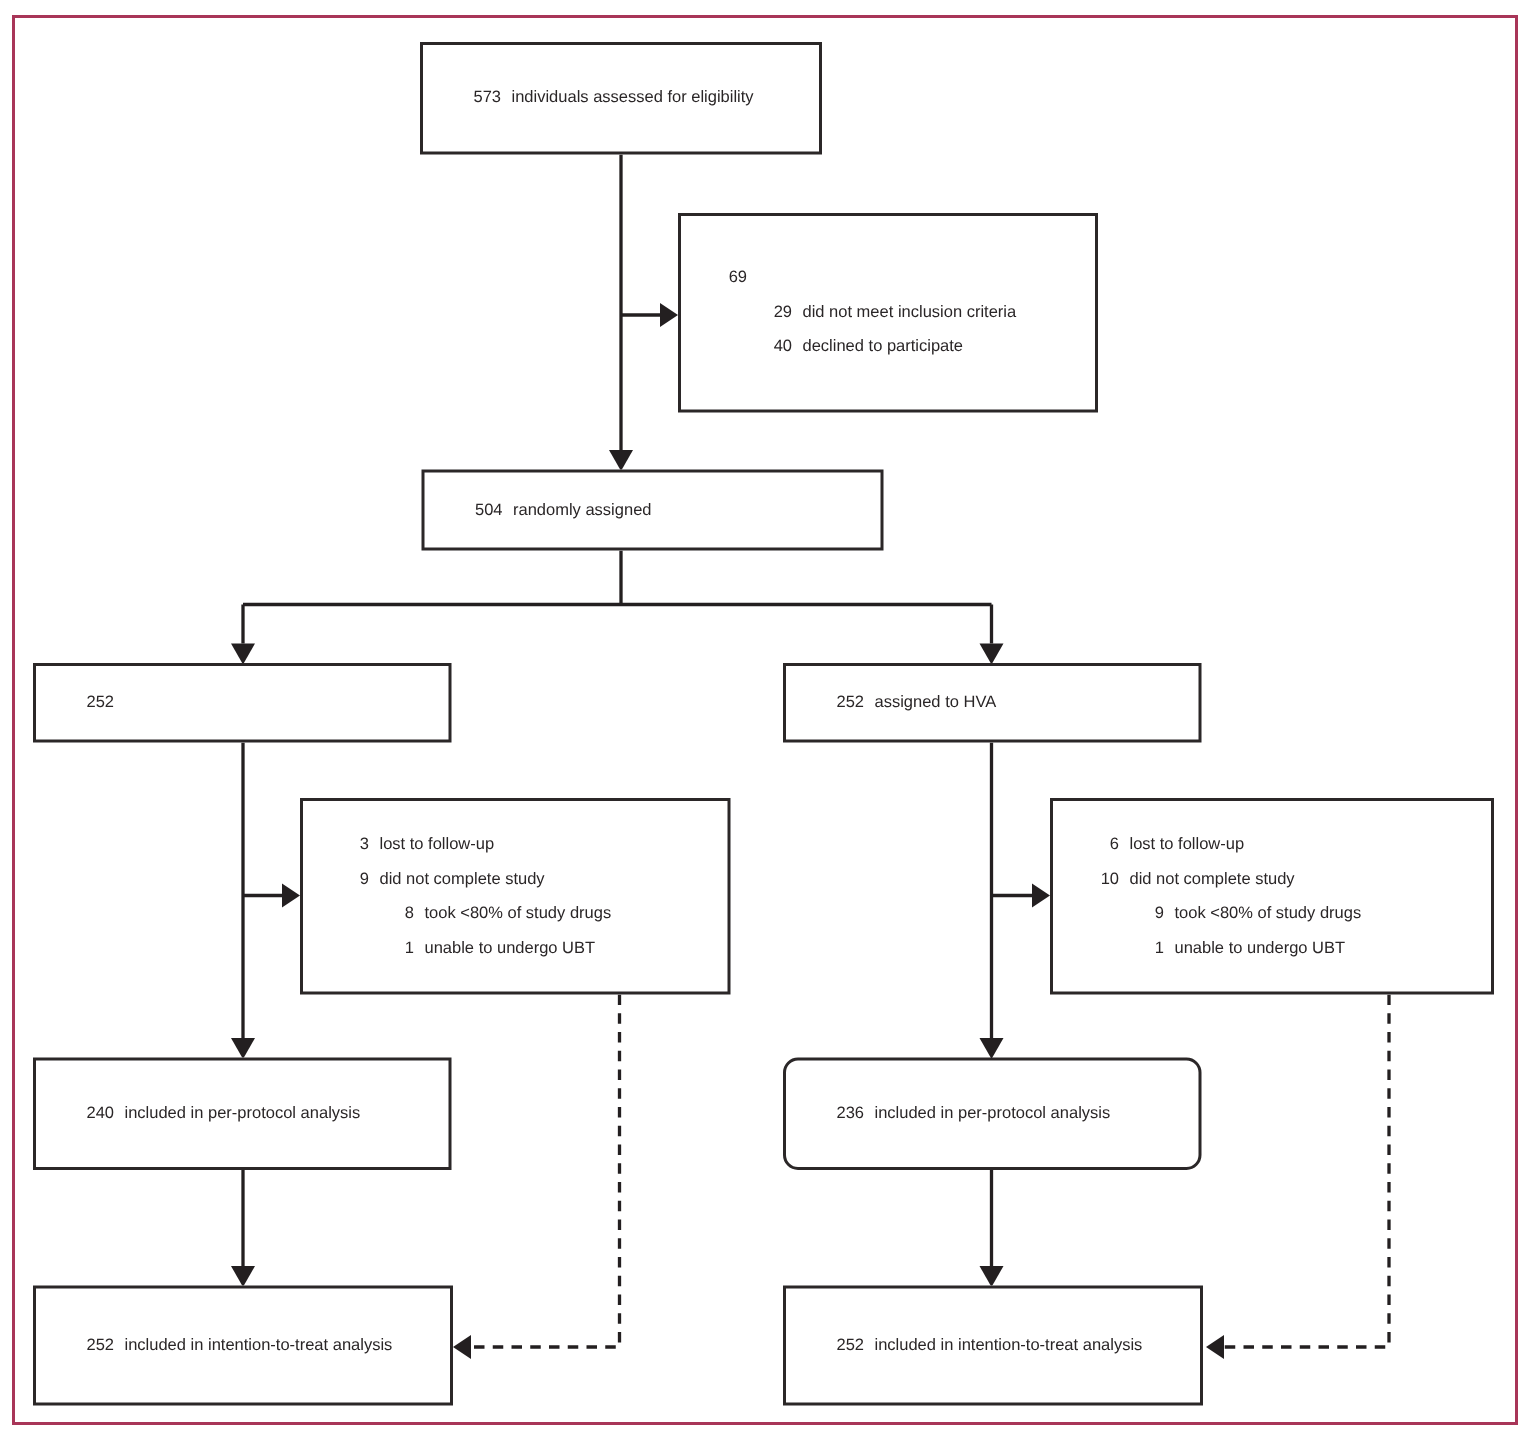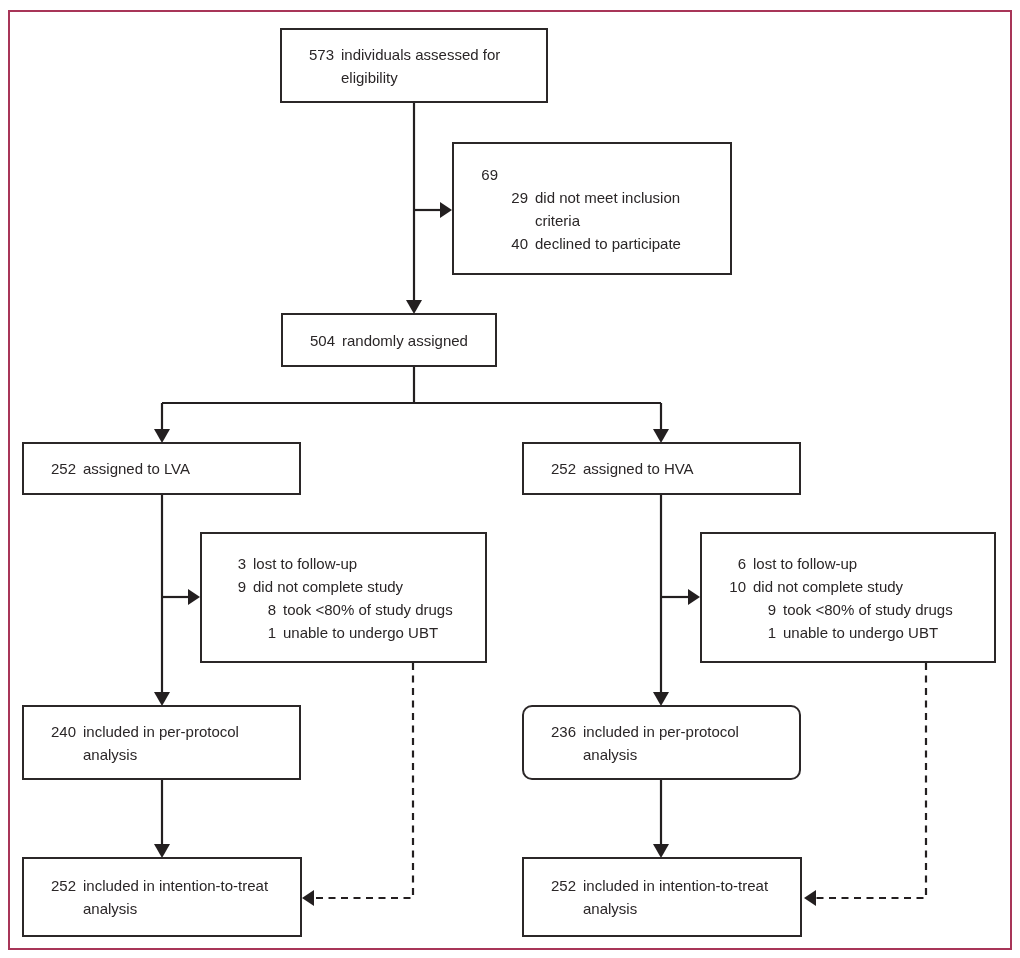--- a/index.html
+++ b/index.html
@@ -8,21 +8,21 @@
     font-family:"Liberation Sans","DejaVu Sans",sans-serif;color:#2a2627;
   }
   .frame{
     position:absolute;left:8px;top:10px;width:1000px;height:936px;
     border:2px solid #a83558;pointer-events:none;
   }
   .connectors{position:absolute;left:0;top:0;width:1020px;height:958px;pointer-events:none;}
   .box{
     position:absolute;background:#ffffff;border:2px solid #2b2728;box-sizing:border-box;
     display:flex;flex-direction:column;justify-content:center;
-    padding:6px 10px 6px 18px;font-size:15px;line-height:23px;
+    padding:6px 10px 6px 18px;font-size:11px;line-height:23px;
   }
   .line{display:flex;align-items:flex-start;}
   .line .num{flex:0 0 auto;text-align:right;margin-right:7px;white-space:pre;}
   .line .txt{flex:1 1 auto;min-width:0;}
   .w3 .num{width:34px;}
   .w2 .num{width:26px;}
   .lvl2{margin-left:30px;justify-content:flex-end;}
   .watermark{
     position:absolute;left:6px;top:964px;font-size:17px;color:#1d4ed8;
     cursor:pointer;
@@ -79,31 +79,30 @@
     <div class="line lvl2">
       <span class="num">29</span>
       <span class="txt">did not meet inclusion criteria</span>
     </div>
     <div class="line lvl2">
       <span class="num">40</span>
       <span class="txt">declined to participate</span>
     </div>
   </div>
 
-  <div class="box w3" style="left:281px;top:313px;width:216px;height:54px;">
+  <div class="box w3" style="left:281px;top:313px;width:308px;height:54px;">
     <div class="line">
       <span class="num">504</span>
       <span class="txt">randomly assigned</span>
     </div>
   </div>
 
   <div class="box w3" style="left:22px;top:442px;width:279px;height:53px;">
     <div class="line">
       <span class="num">252</span>
-      <span class="txt">assigned to LVA</span>
     </div>
   </div>
 
   <div class="box w3" style="left:522px;top:442px;width:279px;height:53px;">
     <div class="line">
       <span class="num">252</span>
       <span class="txt">assigned to HVA</span>
     </div>
   </div>
 

